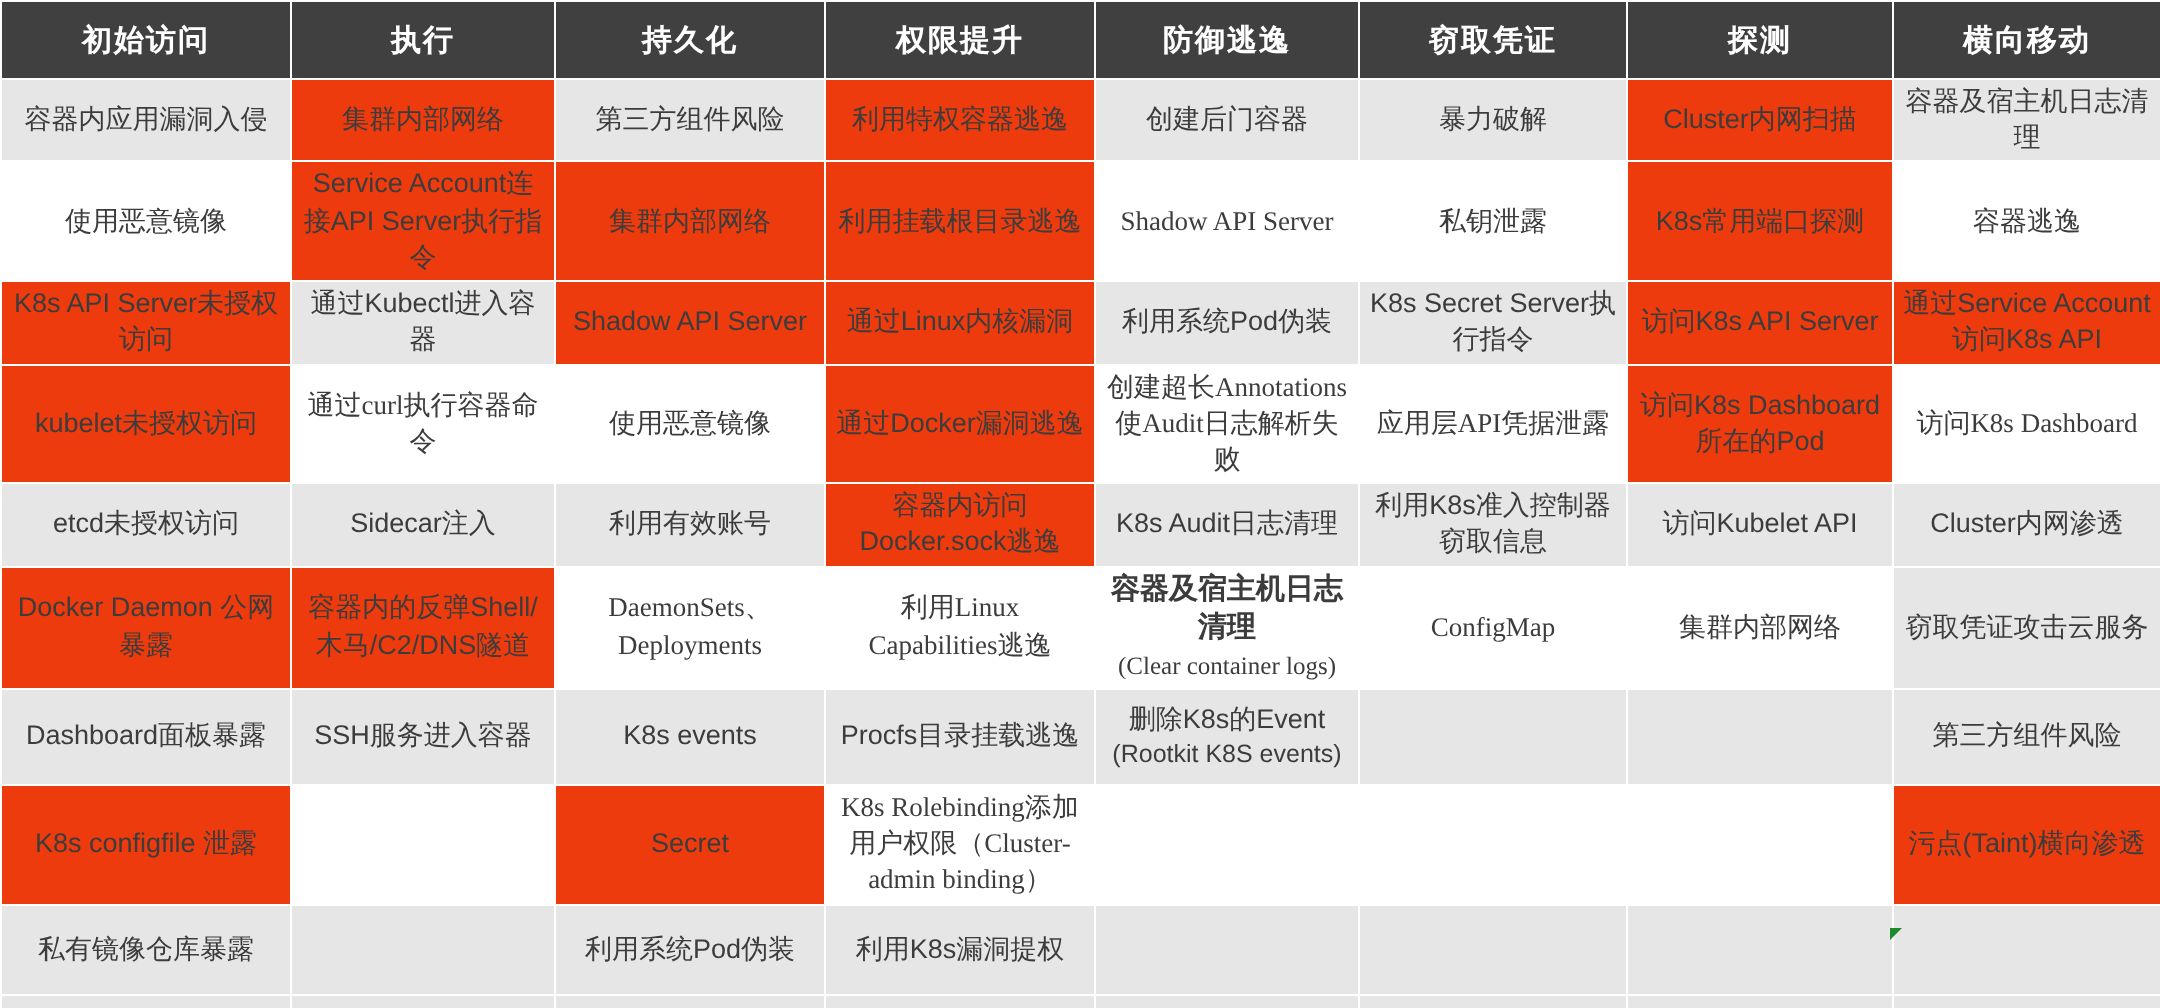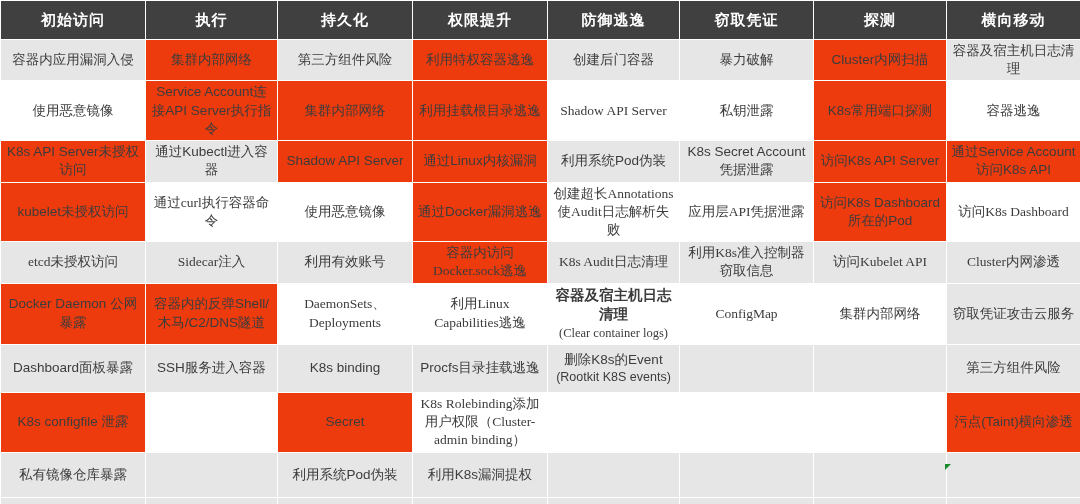--- a/index.html
+++ b/index.html
@@ -121,35 +121,35 @@
         <td class="white">私钥泄露</td>
         <td class="hl">K8s常用端口探测</td>
         <td class="white">容器逃逸</td>
       </tr>
       <tr class="bg-gray" style="height: 39px;">
         <td class="hl">K8s API Server未授权访问</td>
         <td class="gray">通过Kubectl进入容器</td>
         <td class="hl">Shadow API Server</td>
         <td class="hl">通过Linux内核漏洞</td>
         <td class="gray">利用系统Pod伪装</td>
-        <td class="gray">K8s Secret Account凭据泄露</td>
+        <td class="gray">K8s Secret Server执行指令</td>
         <td class="hl">访问K8s API Server</td>
         <td class="hl">通过Service Account访问K8s API</td>
       </tr>
       <tr class="bg-white" style="height: 59px;">
         <td class="hl">kubelet未授权访问</td>
         <td class="white">通过curl执行容器命令</td>
         <td class="white">使用恶意镜像</td>
         <td class="hl">通过Docker漏洞逃逸</td>
         <td class="white">创建超长Annotations使Audit日志解析失败</td>
         <td class="white">应用层API凭据泄露</td>
         <td class="hl">访问K8s Dashboard所在的Pod</td>
         <td class="white">访问K8s Dashboard</td>
       </tr>
-      <tr class="bg-gray" style="height: 40px; font-family: Liberation Serif, serif;">
+      <tr class="bg-gray" style="height: 40px;">
         <td class="gray">etcd未授权访问</td>
         <td class="gray">Sidecar注入</td>
         <td class="gray">利用有效账号</td>
         <td class="hl">容器内访问Docker.sock逃逸</td>
         <td class="gray">K8s Audit日志清理</td>
         <td class="gray">利用K8s准入控制器窃取信息</td>
         <td class="gray">访问Kubelet API</td>
         <td class="gray">Cluster内网渗透</td>
       </tr>
       <tr class="bg-white" style="height: 60px;">
@@ -161,21 +161,21 @@
           <span class="ser-b">容器及宿主机日志清理</span>
           <span class="ser-s">(Clear container logs)</span>
         </td>
         <td class="white">ConfigMap</td>
         <td class="white">集群内部网络</td>
         <td class="gray">窃取凭证攻击云服务</td>
       </tr>
       <tr class="bg-gray" style="height: 48px;">
         <td class="gray">Dashboard面板暴露</td>
         <td class="gray">SSH服务进入容器</td>
-        <td class="gray">K8s binding</td>
+        <td class="gray">K8s events</td>
         <td class="gray">Procfs目录挂载逃逸</td>
         <td class="gray"><span class="">删除K8s的Event</span><span class="ser-s">(Rootkit K8S events)</span></td>
         <td class="gray"></td>
         <td class="gray"></td>
         <td class="gray">第三方组件风险</td>
       </tr>
       <tr class="bg-white" style="height: 60px;">
         <td class="hl">K8s configfile 泄露</td>
         <td class="white"></td>
         <td class="hl">Secret</td>

